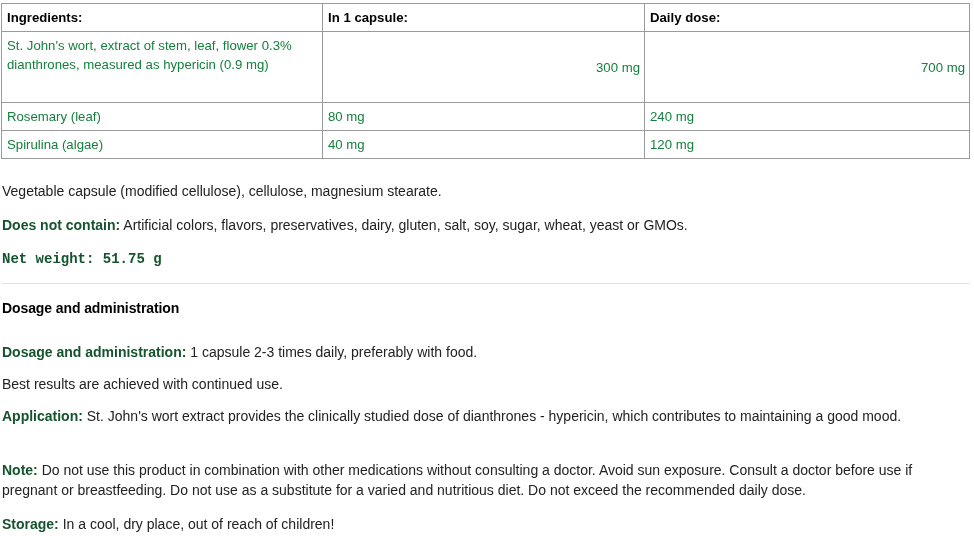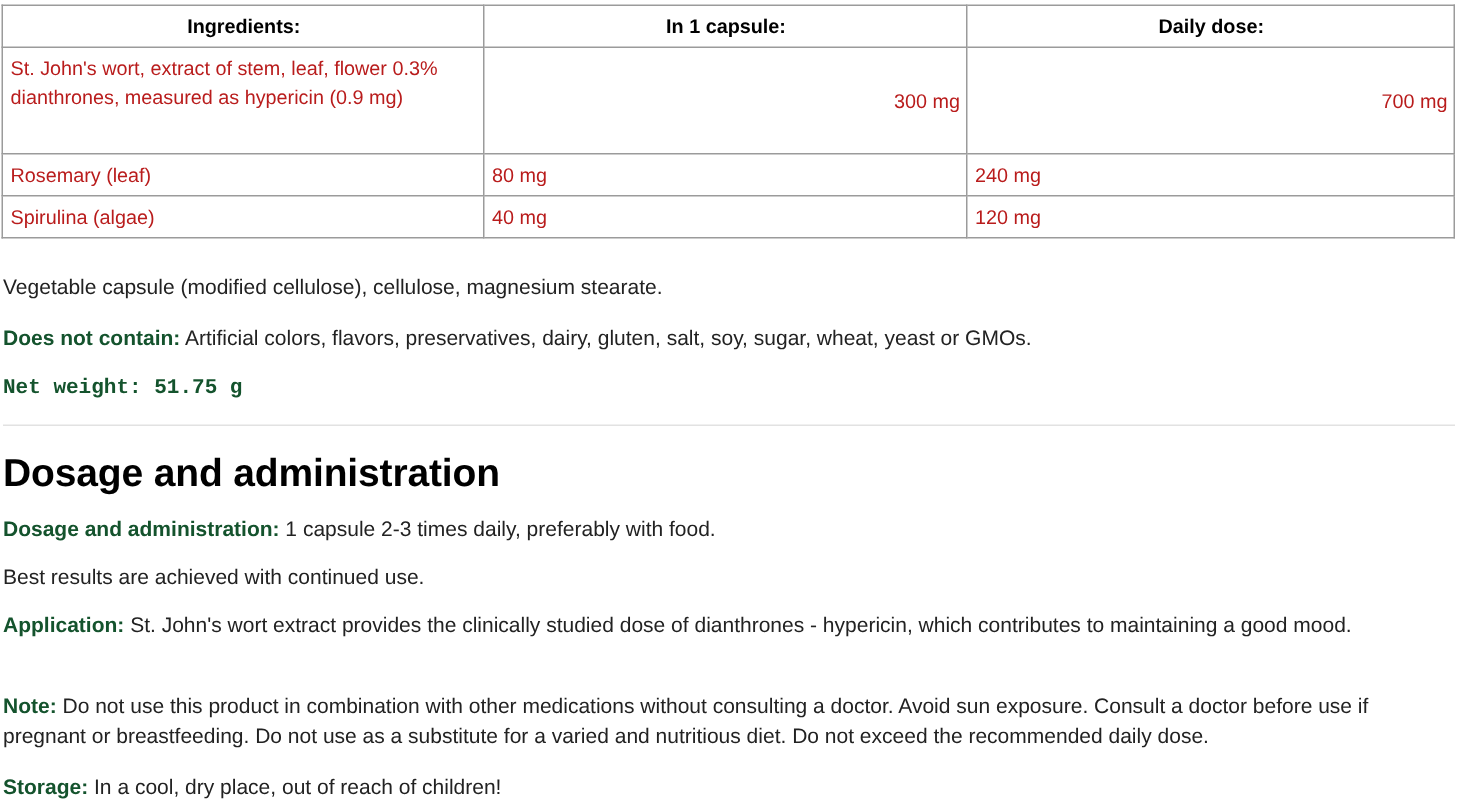--- a/index.html
+++ b/index.html
@@ -34,28 +34,27 @@
     table-layout: fixed;
     font-size: 13.2px;
   }
   .ingredients-table td,
   .ingredients-table th {
     border: 1px solid #9b9b9b;
     padding: 4px 4px 4px 5px;
     vertical-align: top;
     text-align: left;
     line-height: 1.45;
-    color: #b91c1c;
+    color: #15803d;
     font-weight: normal;
   }
   .ingredients-table th {
     font-weight: bold;
     color: #000000;
     height: 18px;
-    text-align: center;
   }
   .col-ing  { width: 321px; }
   .col-cap  { width: 322px; }
   .col-dose { width: 325px; margin-top: 44px; }
 
   .row-main td { height: 62px; }
   .row-main td.cell-ing { vertical-align: top; }
   .row-main td.cell-cap,
   .row-main td.cell-dose { vertical-align: middle; text-align: right; }
   .row-small td { height: 18px; vertical-align: middle; }
@@ -92,21 +91,21 @@
     background: #e2e2e2;
     border: 0;
     margin: 0;
   }
 
   h2.section-heading {
     position: absolute;
     left: 2px;
     top: 300px;
     margin: 0;
-    font-size: 26px;
+    font-size: 14px;
     font-weight: bold;
     color: #000000;
     letter-spacing: -0.1px;
     line-height: 1.2;
   }
 </style>
 </head>
 <body>
 
 <div class="page">

